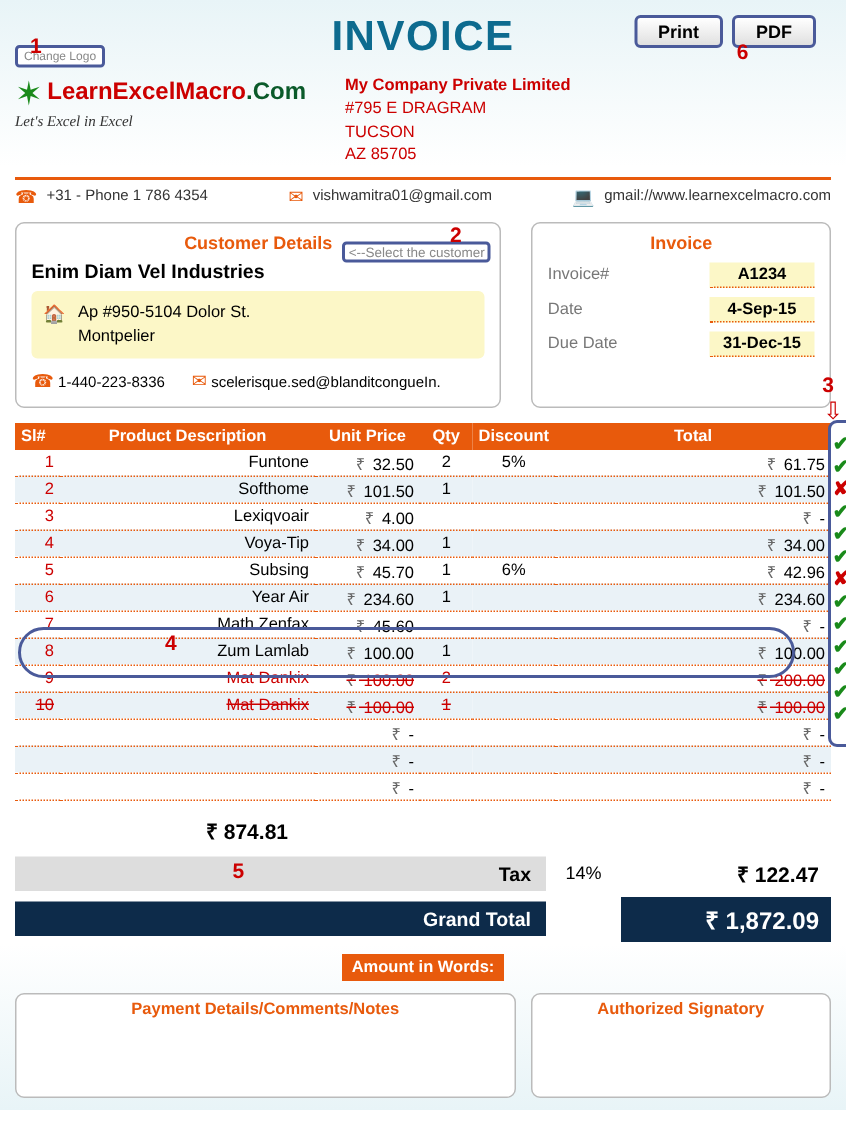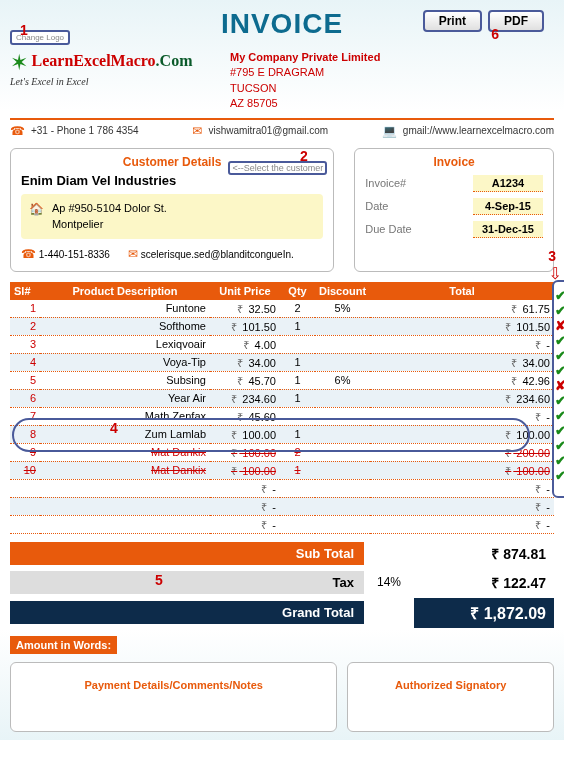--- a/index.html
+++ b/index.html
@@ -5,21 +5,21 @@
 * { box-sizing: border-box; margin: 0; padding: 0; }
 body { font-family: Arial, sans-serif; font-size: 11px; width: 564px; height: 765px; background: #fff; position: relative; }
 .page { background: linear-gradient(#e8f4f7, #fff 15%, #fff 85%, #e8f4f7); padding: 8px 10px; position: relative; }
 .header { position: relative; }
 .invoice-title { text-align: center; font-size: 28px; font-weight: bold; color: #0d6b8f; letter-spacing: 1px; }
 .top-buttons { position: absolute; right: 10px; top: 2px; display: flex; gap: 6px; }
 .btn { background: linear-gradient(#fff,#e0e0e0); border: 2px solid #4a5a9a; border-radius: 4px; padding: 2px 14px; font-size: 12px; font-weight: bold; cursor: pointer; }
 .change-logo { position: absolute; left: 0; top: 22px; border: 2px solid #4a5a9a; border-radius: 3px; padding: 1px 4px; font-size: 8px; color: #888; background: #fff; cursor: pointer; }
 .logo-row { display: flex; gap: 20px; margin-top: 10px; }
 .logo { width: 200px; }
-.logo .brand { font-family: Liberation Serif, serif; font-size: 16px; font-weight: bold; color: #c00; }
+.logo .brand { font-family: Liberation Sans, sans-serif; font-size: 16px; font-weight: bold; color: #c00; }
 .logo .brand .com { color: #0a5a2a; }
 .logo .tagline { font-family: cursive; font-size: 10px; font-style: italic; color: #333; }
 .star { color: #1a8a1a; font-size: 22px; display: inline-block; vertical-align: middle; }
 .company { font-size: 11px; color: #c00; line-height: 1.4; }
 .company .name { font-weight: bold; }
 .contact-bar { border-top: 2px solid #e85a0c; display: flex; justify-content: space-between; padding: 4px 0 10px; margin-top: 6px; font-size: 10px; color: #333; }
 .contact-bar span { display: flex; align-items: center; gap: 6px; }
 .ico { color: #e85a0c; font-size: 12px; }
 .panels { display: flex; gap: 20px; }
 .panel { background: #fff; border: 1px solid #bbb; border-radius: 6px; padding: 6px 10px 10px; position: relative; }
@@ -49,25 +49,25 @@
 .totals { margin-top: 6px; }
 .trow { display: flex; align-items: center; margin-bottom: 2px; }
 .trow .label { flex: 1; text-align: right; padding: 4px 10px; font-weight: bold; font-size: 13px; }
 .trow .pct { width: 50px; text-align: center; font-size: 12px; }
 .trow .amt { width: 140px; text-align: right; padding: 4px 8px; font-weight: bold; font-size: 14px; }
 .sub .label { background: #e85a0c; color: #fff; }
 .sub .amt { color: #000; }
 .tax .label { background: #ddd; color: #000; }
 .gt .label, .gt .amt, .gt .pct { background: #0d2b4a; color: #fff; }
 .gt .amt { font-size: 16px; }
-.words-row { display: flex; margin-top: 8px; gap: 22px; align-items: center; }
+.words-row { display: flex; margin-top: 8px; gap: 22px; align-items: center; flex-direction: column; }
 .words-lbl { background: #e85a0c; color: #fff; padding: 3px 6px; font-size: 11px; font-weight: bold; }
 .words-val { flex: 1; border: 2px solid #4a5a9a; border-radius: 4px; padding: 2px 4px; font-size: 10px; color: #333; }
 .bottom { display: flex; gap: 10px; margin-top: 8px; }
-.bbox { flex: 1; border: 1px solid #bbb; border-radius: 6px; min-height: 70px; padding: 16px; text-align: center; color: #e85a0c; font-size: 11px; font-weight: bold; background: #fff; }
+.bbox { flex: 1; border: 1px solid #bbb; border-radius: 6px; min-height: 70px; padding: 4px; text-align: center; color: #e85a0c; font-size: 11px; font-weight: bold; background: #fff; }
 .bbox:first-child { flex: 1.7; }
 .annot { position: absolute; color: #c00; font-weight: bold; font-size: 14px; font-family: Arial; }
 .circle-box { position: absolute; border: 2px solid #4a5a9a; border-radius: 24px; }
 .checks { position: absolute; right: -2px; top: 288px; display: flex; flex-direction: column; gap: 0; }
 .checks span { font-size: 13px; line-height: 15px; font-weight: bold; }
 .chk { color: #1a8a1a; }
 .xx { color: #c00; }
 .checks-border { position: absolute; right: -6px; top: 280px; width: 18px; height: 218px; border: 2px solid #4a5a9a; border-radius: 6px; }
 .arrow { position: absolute; right: 2px; top: 264px; color: #c00; font-size: 16px; }
 </style>
@@ -117,21 +117,21 @@
       <button class="sel-cust">&lt;--Select the customer</button>
       <div class="cust-name">Enim Diam Vel Industries</div>
       <div class="addr-box">
         <span class="ico">🏠</span>
         <div>
           <div>Ap #950-5104 Dolor St.</div>
           <div>Montpelier</div>
         </div>
       </div>
       <div class="cust-contact">
-        <span><span class="ico">☎</span> <span>1-440-151-8336</span></span>
+        <span><span class="ico">☎</span> <span>1-440-223-8336</span></span>
         <span><span class="ico">✉</span> <span>scelerisque.sed@blanditcongueIn.</span></span>
       </div>
     </div>
     <div class="panel inv-panel">
       <div class="panel-title">Invoice</div>
       <div class="inv-row">
           <span class="lbl">Invoice#</span>
           <span class="val">A1234</span>
         </div>
       <div class="inv-row">
@@ -259,21 +259,20 @@
           <td><span class="cur">₹</span> -</td>
           <td style="text-align:center"></td>
           <td style="text-align:center"></td>
           <td><span class="cur">₹</span> -</td>
         </tr>
       </tbody>
   </table>
 
   <div class="totals">
     <div class="trow sub">
-        <div class="label">Sub Total</div>
         <div class="pct"></div>
         <div class="amt"><span class="cur">₹</span> <span>874.81</span></div>
       </div>
     <div class="trow tax">
         <div class="label">Tax</div>
         <div class="pct">14%</div>
         <div class="amt"><span class="cur">₹</span> <span>122.47</span></div>
       </div>
     <div class="trow gt">
         <div class="label">Grand Total</div>

